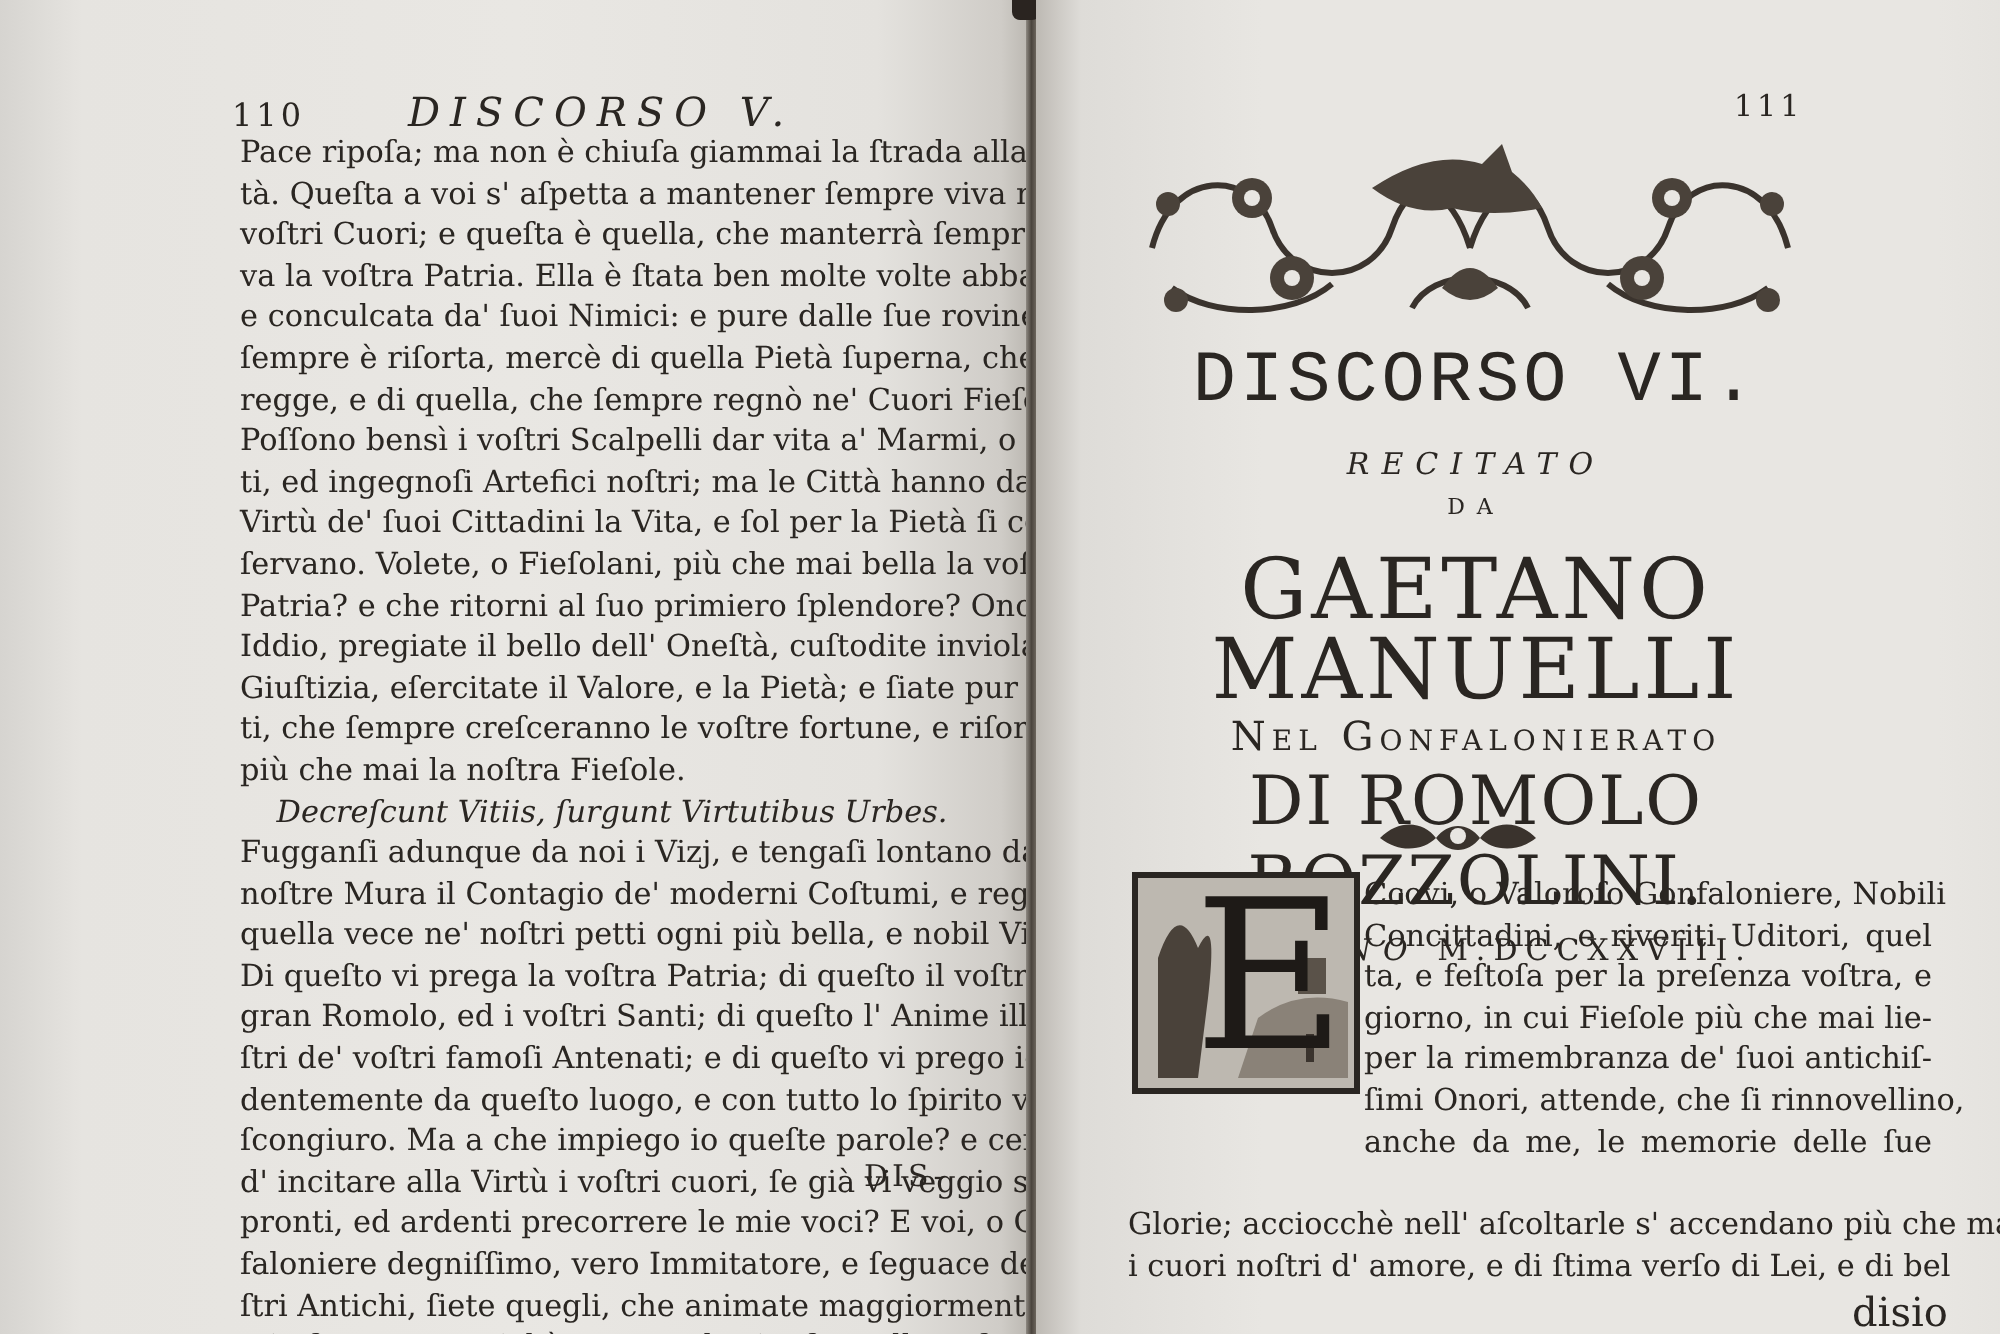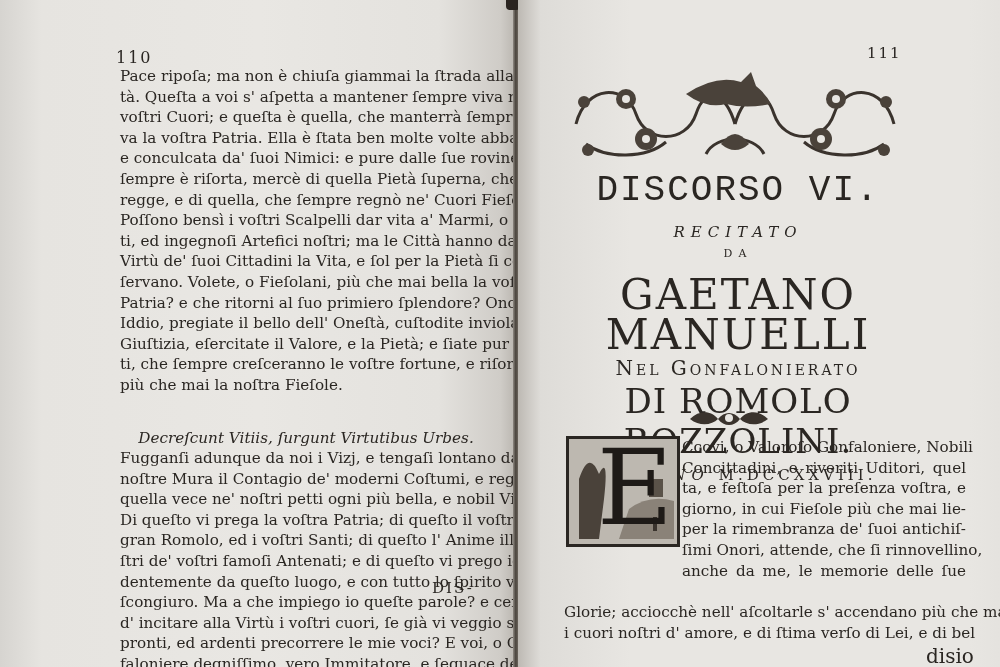--- a/index.html
+++ b/index.html
@@ -15,21 +15,21 @@
     background:linear-gradient(90deg,#8f8a83,#4a443d 45%,#7a736a);}
   .gutter-top{position:absolute;left:506px;top:0;width:14px;height:10px;background:#2a2420;border-radius:0 0 4px 4px;}
 
   
   .running-head{position:absolute;top:44px;left:112px;width:390px;height:24px;}
   .pageno-left{position:absolute;left:4px;top:4px;font-size:16px;letter-spacing:2px;}
   .rh-title{position:absolute;left:92px;top:0;font-size:20px;font-style:italic;letter-spacing:5px;}
   .body-left{position:absolute;left:120px;top:66px;width:372px;font-size:15.2px;line-height:20.6px;}
   .ln{display:block;white-space:nowrap;text-align:justify;text-align-last:justify;}
   .ln.last{text-align-last:left;}
-  .ln.center{text-align:center;text-align-last:center;font-style:italic;margin-top:32px;}
+  .ln.center{text-align:center;text-align-last:center;font-style:italic;}
   .catchword{position:absolute;left:432px;top:579px;font-size:15px;letter-spacing:2px;}
 
   
   .pageno-right{position:absolute;left:349px;top:44px;font-size:15px;letter-spacing:2px;}
   .headpiece{position:absolute;left:48px;top:64px;width:338px;height:98px;}
   .title-block{position:absolute;left:40px;top:168px;width:360px;text-align:center;}
   .t-main{font-size:36px;letter-spacing:2px;line-height:46px;font-family:Liberation Mono, monospace;}
   .t-city{font-size:22px;letter-spacing:1px;margin-top:2px;line-height:28px;}
   .t-recitato{font-size:15px;font-style:italic;letter-spacing:6px;margin-top:8px;line-height:20px;}
   .t-da{font-size:11px;letter-spacing:6px;margin-top:5px;line-height:14px;}
@@ -48,20 +48,21 @@
   .disio{position:absolute;left:408px;top:583px;font-size:20px;}
 </style>
 </head>
 <body>
 
 <div class="spread">
 
   <div class="page left">
     <div class="running-head">
       <span class="pageno-left">110</span>
+      <span class="rh-title">DISCORSO V.</span>
     </div>
 
     <div class="body-left">
       <span class="ln">Pace ripoſa; ma non è chiuſa giammai la ſtrada alla Pie-</span>
       <span class="ln">tà. Queſta a voi s' aſpetta a mantener ſempre viva ne i</span>
       <span class="ln">voſtri Cuori; e queſta è quella, che manterrà ſempre vi-</span>
       <span class="ln">va la voſtra Patria. Ella è ſtata ben molte volte abbattuta,</span>
       <span class="ln">e conculcata da' ſuoi Nimici: e pure dalle ſue rovine mai</span>
       <span class="ln">ſempre è riſorta, mercè di quella Pietà ſuperna, che la</span>
       <span class="ln">regge, e di quella, che ſempre regnò ne' Cuori Fieſolani.</span>

